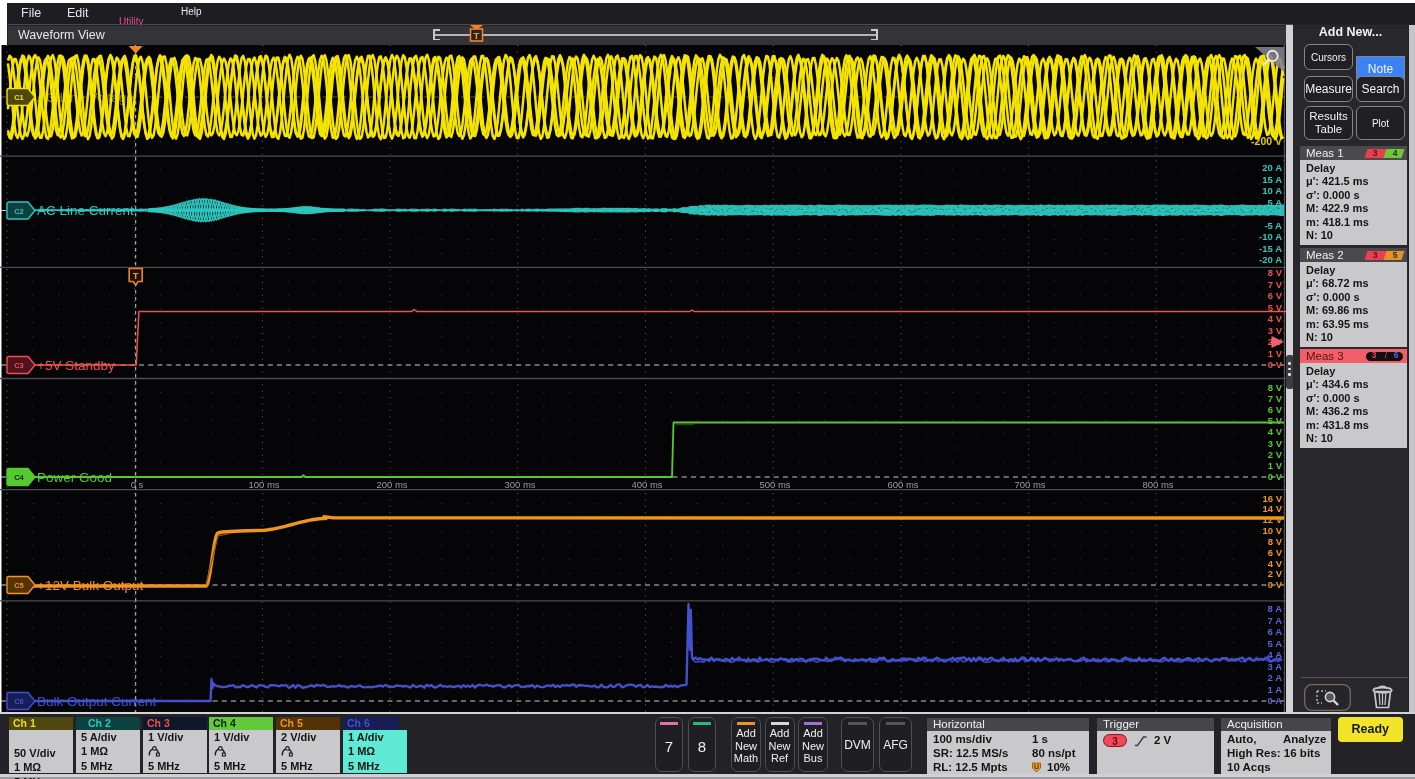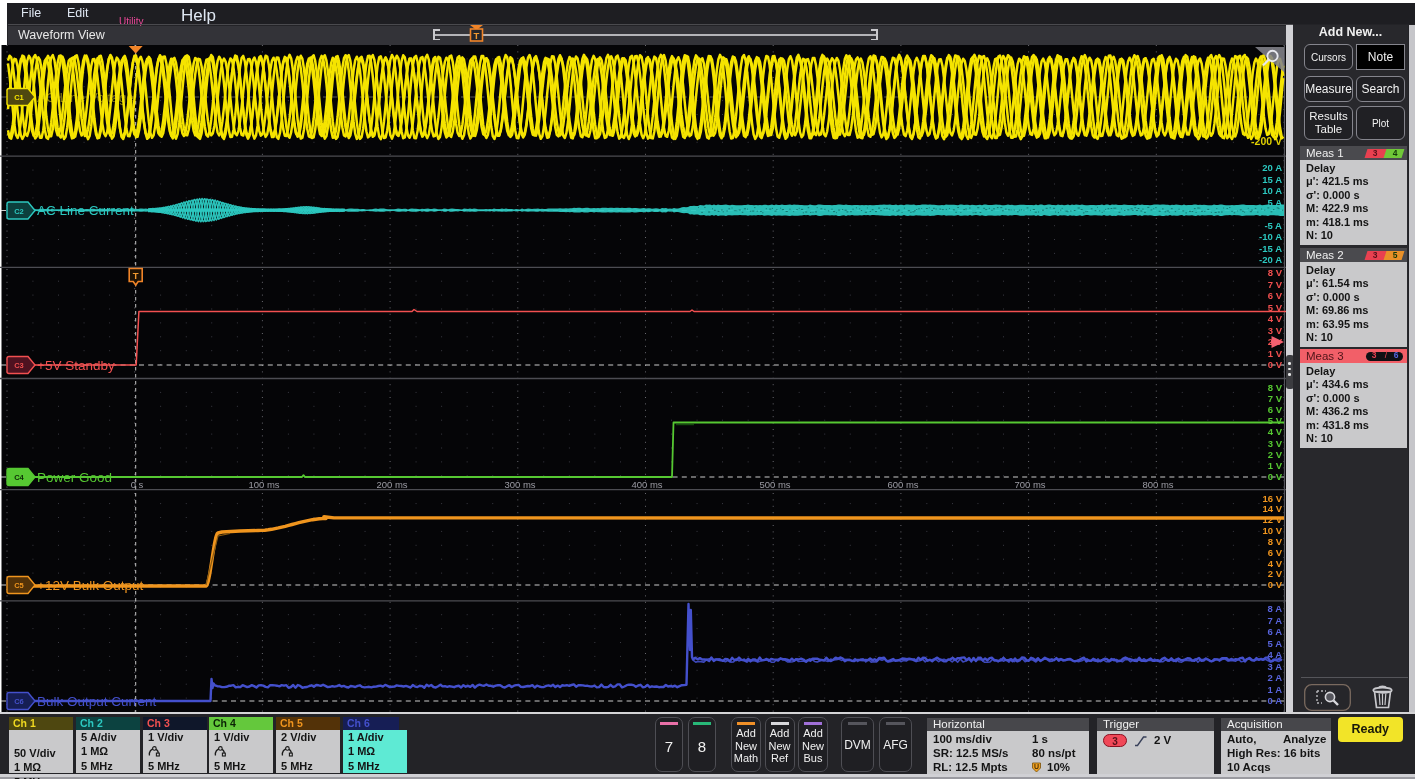--- a/index.html
+++ b/index.html
@@ -3,21 +3,21 @@
 *{margin:0;padding:0}
 body{width:1415px;height:779px;overflow:hidden;font-family:"Liberation Sans", sans-serif;position:relative;background:#fff}
 </style></head><body>
 <div style="position:absolute;left:0;top:0;width:1415px;height:779px;background:#ffffff"></div>
 <div style="position:absolute;left:1px;top:3px;width:1414px;height:776px;background:#232327"></div>
 <div style="position:absolute;left:0px;top:0px;width:7px;height:45px;background:#ffffff"></div>
 <div style="position:absolute;left:7px;top:3px;width:1408px;height:21px;background:#1e1e22"></div>
 <div style="position:absolute;left:21px;top:6px;font-size:12.5px;color:#dfe7f2">File</div>
 <div style="position:absolute;left:67px;top:6px;font-size:12.5px;color:#dfe7f2">Edit</div>
 <div style="position:absolute;left:119px;top:16px;font-size:10px;color:#ec4899">Utility</div>
-<div style="position:absolute;left:181px;top:6px;font-size:17px;color:#dfe7f2">Help</div>
+<div style="position:absolute;left:181px;top:6px;font-size:10px;color:#dfe7f2">Help</div>
 <div style="position:absolute;left:8px;top:24.2px;width:1285px;height:1.3px;background:#4a4a4e"></div>
 <div style="position:absolute;left:8px;top:25.5px;width:1285px;height:19.5px;background:#333338"></div>
 <div style="position:absolute;left:18px;top:28px;font-size:12.5px;color:#e8e8e8">Waveform View</div>
 <div style="position:absolute;left:434px;top:34px;width:444px;height:1.5px;background:#b4b4b8"></div>
 <div style="position:absolute;left:433px;top:29px;width:2px;height:11px;background:#c8c8cc"></div>
 <div style="position:absolute;left:433px;top:29px;width:7px;height:1.5px;background:#c8c8cc"></div>
 <div style="position:absolute;left:433px;top:38.5px;width:7px;height:1.5px;background:#c8c8cc"></div>
 <div style="position:absolute;left:876px;top:29px;width:2px;height:11px;background:#c8c8cc"></div>
 <div style="position:absolute;left:871px;top:29px;width:7px;height:1.5px;background:#c8c8cc"></div>
 <div style="position:absolute;left:871px;top:38.5px;width:7px;height:1.5px;background:#c8c8cc"></div>
@@ -141,21 +141,21 @@
   </svg>
 <div style="position:absolute;left:1286px;top:25px;width:7px;height:688px;background:#d2d2d6"></div>
 <div style="position:absolute;left:1285.5px;top:355px;width:8px;height:34px;background:#3c3c40;border-radius:3px"></div>
 <div style="position:absolute;left:1288.3px;top:362.0px;width:2.6px;height:2.6px;background:#e8e8e8;border-radius:50%"></div>
 <div style="position:absolute;left:1288.3px;top:367.6px;width:2.6px;height:2.6px;background:#e8e8e8;border-radius:50%"></div>
 <div style="position:absolute;left:1288.3px;top:373.2px;width:2.6px;height:2.6px;background:#e8e8e8;border-radius:50%"></div>
 <div style="position:absolute;left:1293px;top:25px;width:115px;height:688px;background:#28282c"></div>
 <div style="position:absabsolute"></div>
 <div style="position:absolute;left:1293px;top:25px;width:115px;height:14px;text-align:center;font-size:12.5px;font-weight:bold;color:#f0f0f0;line-height:14px">Add New...</div>
 <div style="position:absolute;background:#202024;border:1.5px solid #85858d;border-radius:6px;color:#f2f2f2;display:flex;align-items:center;justify-content:center;text-align:center;font-size:10px;left:1304px;top:44px;width:47px;height:24px">Cursors</div>
-<div style="position:absolute;background:#000000;border:1.5px solid #85858d;border-radius:0;color:#f2f2f2;display:flex;align-items:center;justify-content:center;text-align:center;font-size:12px;left:1356px;top:44px;width:47px;height:24px">Note</div>
+<div style="position:absolute;background:#3b82f6;border:1.5px solid #85858d;border-radius:0;color:#f2f2f2;display:flex;align-items:center;justify-content:center;text-align:center;font-size:12px;left:1356px;top:56px;width:47px;height:24px">Note</div>
 <div style="position:absolute;background:#202024;border:1.5px solid #85858d;border-radius:6px;color:#f2f2f2;display:flex;align-items:center;justify-content:center;text-align:center;font-size:12px;left:1304px;top:76px;width:47px;height:24px">Measure</div>
 <div style="position:absolute;background:#202024;border:1.5px solid #85858d;border-radius:6px;color:#f2f2f2;display:flex;align-items:center;justify-content:center;text-align:center;font-size:12px;left:1356px;top:76px;width:47px;height:24px">Search</div>
 <div style="position:absolute;background:#202024;border:1.5px solid #85858d;border-radius:6px;color:#f2f2f2;display:flex;align-items:center;justify-content:center;text-align:center;font-size:12px;left:1304px;top:106px;width:47px;height:32px;line-height:13px;font-size:11.5px">Results<br>Table</div>
 <div style="position:absolute;background:#202024;border:1.5px solid #85858d;border-radius:6px;color:#f2f2f2;display:flex;align-items:center;justify-content:center;text-align:center;font-size:10px;left:1356px;top:106px;width:47px;height:32px">Plot</div>
 <div style="position:absolute;left:1300px;top:146px;width:107px;height:14px;background:#4a4a4e;color:#f0f0f0;font-size:11.5px;padding-left:6px;line-height:14px;box-sizing:border-box">Meas 1</div>
 <div style="position:absolute;left:1366px;top:148.5px;width:20px;height:9px;background:#e84050;transform:skewX(-18deg)"></div>
 <div style="position:absolute;left:1385px;top:148.5px;width:18px;height:9px;background:#70c838;transform:skewX(-18deg)"></div>
 <div style="position:absolute;left:1368px;top:147.5px;width:14px;height:11px;color:#58101a;font-size:8.5px;font-weight:bold;text-align:center;line-height:11px">3</div>
 <div style="position:absolute;left:1388px;top:147.5px;width:14px;height:11px;color:#133a08;font-size:8.5px;font-weight:bold;text-align:center;line-height:11px">4</div>
 <div style="position:absolute;left:1300px;top:160px;width:107px;height:85px;background:#c9c9cb;color:#141414;font-size:11px;font-weight:bold;padding:2px 0 0 6px;box-sizing:border-box">
@@ -166,21 +166,21 @@
     <div style="height:13.4px;line-height:13.4px">m: 418.1 ms</div>
     <div style="height:13.4px;line-height:13.4px">N: 10</div>
   </div>
 <div style="position:absolute;left:1300px;top:248px;width:107px;height:14px;background:#4a4a4e;color:#f0f0f0;font-size:11.5px;padding-left:6px;line-height:14px;box-sizing:border-box">Meas 2</div>
 <div style="position:absolute;left:1366px;top:250.5px;width:20px;height:9px;background:#e84050;transform:skewX(-18deg)"></div>
 <div style="position:absolute;left:1385px;top:250.5px;width:18px;height:9px;background:#e89028;transform:skewX(-18deg)"></div>
 <div style="position:absolute;left:1368px;top:249.5px;width:14px;height:11px;color:#58101a;font-size:8.5px;font-weight:bold;text-align:center;line-height:11px">3</div>
 <div style="position:absolute;left:1388px;top:249.5px;width:14px;height:11px;color:#133a08;font-size:8.5px;font-weight:bold;text-align:center;line-height:11px">5</div>
 <div style="position:absolute;left:1300px;top:262px;width:107px;height:85px;background:#c9c9cb;color:#141414;font-size:11px;font-weight:bold;padding:2px 0 0 6px;box-sizing:border-box">
     <div style="height:13.4px;line-height:13.4px">Delay</div>
-    <div style="height:13.4px;line-height:13.4px">μ': 61.54 ms</div>
+    <div style="height:13.4px;line-height:13.4px">μ': 68.72 ms</div>
     <div style="height:13.4px;line-height:13.4px">σ': 0.000 s</div>
     <div style="height:13.4px;line-height:13.4px">M: 69.86 ms</div>
     <div style="height:13.4px;line-height:13.4px">m: 63.95 ms</div>
     <div style="height:13.4px;line-height:13.4px">N: 10</div>
   </div>
 <div style="position:absolute;left:1300px;top:349px;width:107px;height:14px;background:#f25f68;color:#4e1418;font-size:11.5px;padding-left:6px;line-height:14px;box-sizing:border-box">Meas 3</div>
 <div style="position:absolute;left:1366px;top:351.5px;width:37px;height:9px;background:#101014;border-radius:4.5px"></div>
 <div style="position:absolute;left:1366px;top:349.5px;width:16px;height:11px;color:#e84050;font-size:8.5px;font-weight:bold;text-align:center">3</div>
 <div style="position:absolute;left:1381px;top:349.5px;width:10px;height:11px;color:#e84050;font-size:9px;text-align:center">/</div>
 <div style="position:absolute;left:1389px;top:349.5px;width:14px;height:11px;color:#5864dd;font-size:8.5px;font-weight:bold;text-align:center">6</div>
@@ -208,21 +208,21 @@
 <div style="position:absolute;left:1409px;top:25px;width:6px;height:688px;background:#c6c6ca"></div>
 <div style="position:absolute;left:0;top:712px;width:1415px;height:67px;background:#232327;border-top:2.5px solid #d4d4d6;box-sizing:border-box"></div>
 <div style="position:absolute;left:0;top:774px;width:1415px;height:2.5px;background:#d0d0d4"></div>
 <div style="position:absolute;left:0;top:776.5px;width:1415px;height:2.5px;background:#9a9aa0"></div>
 <div style="position:absolute;left:9px;top:716.5px;width:64px;height:13px;background:#4e4710;color:#f0d820;font-size:10.5px;font-weight:bold;padding-left:4px;line-height:13px;box-sizing:border-box">Ch 1</div>
 <div style="position:absolute;left:9px;top:729.5px;width:64px;height:43.5px;background:#c9c9cb;color:#141414;font-size:11px;font-weight:bold;padding:16px 0 0 5px;box-sizing:border-box">
     <div style="height:14.6px;line-height:14.6px">50 V/div</div>
     <div style="height:14.6px;line-height:14.6px">1 MΩ</div>
     <div style="height:14.6px;line-height:14.6px">5 MHz</div>
   </div>
-<div style="position:absolute;left:76px;top:716.5px;width:64px;height:13px;background:#0c4240;color:#2cc8c0;font-size:10.5px;font-weight:bold;padding-left:4px;line-height:13px;box-sizing:border-box">Ch 2</div>
+<div style="position:absolute;left:76px;top:716.5px;width:64px;height:13px;background:#0c4240;color:#2cc8c0;font-size:10.5px;font-weight:bold;padding-left:12px;line-height:13px;box-sizing:border-box">Ch 2</div>
 <div style="position:absolute;left:76px;top:729.5px;width:64px;height:43.5px;background:#c9c9cb;color:#141414;font-size:11px;font-weight:bold;padding:0 0 0 5px;box-sizing:border-box">
     <div style="height:14.6px;line-height:14.6px">5 A/div</div>
     <div style="height:14.6px;line-height:14.6px">1 MΩ</div>
     <div style="height:14.6px;line-height:14.6px">5 MHz</div>
   </div>
 <div style="position:absolute;left:143px;top:716.5px;width:64px;height:13px;background:#0f172a;color:#f25050;font-size:10.5px;font-weight:bold;padding-left:4px;line-height:13px;box-sizing:border-box">Ch 3</div>
 <div style="position:absolute;left:143px;top:729.5px;width:64px;height:43.5px;background:#c9c9cb;color:#141414;font-size:11px;font-weight:bold;padding:0 0 0 5px;box-sizing:border-box">
     <div style="height:14.6px;line-height:14.6px">1 V/div</div>
     <div style="height:14.6px;line-height:14.6px"><svg width="12" height="12" viewBox="0 0 12 12" style="vertical-align:-2px">
         <path d="M1.4 10.5C0.9 6.5 3 4 6 4C8.8 4 10.4 6 10.2 8.4" fill="none" stroke="#1a1a1a" stroke-width="1.3"></path>

